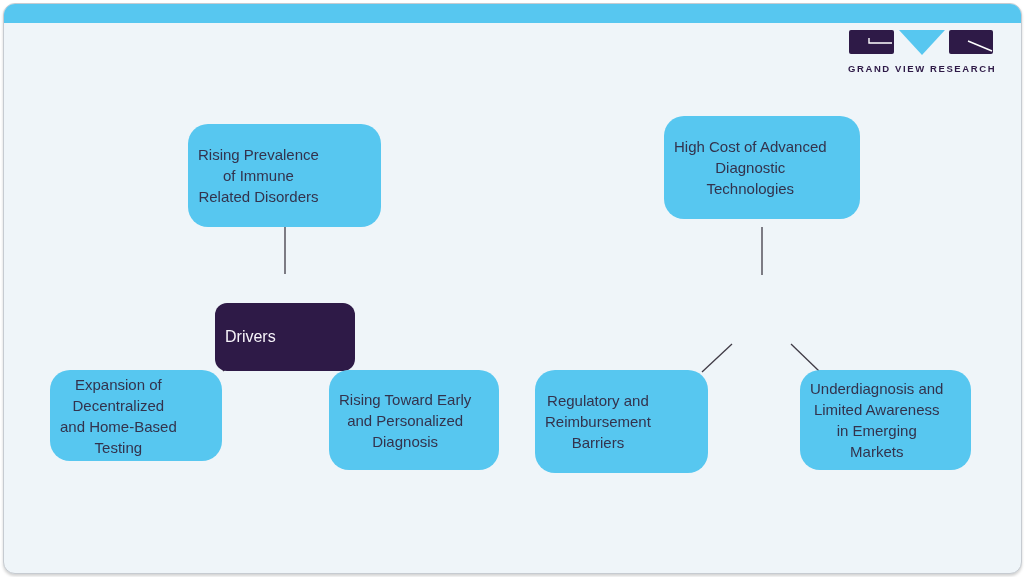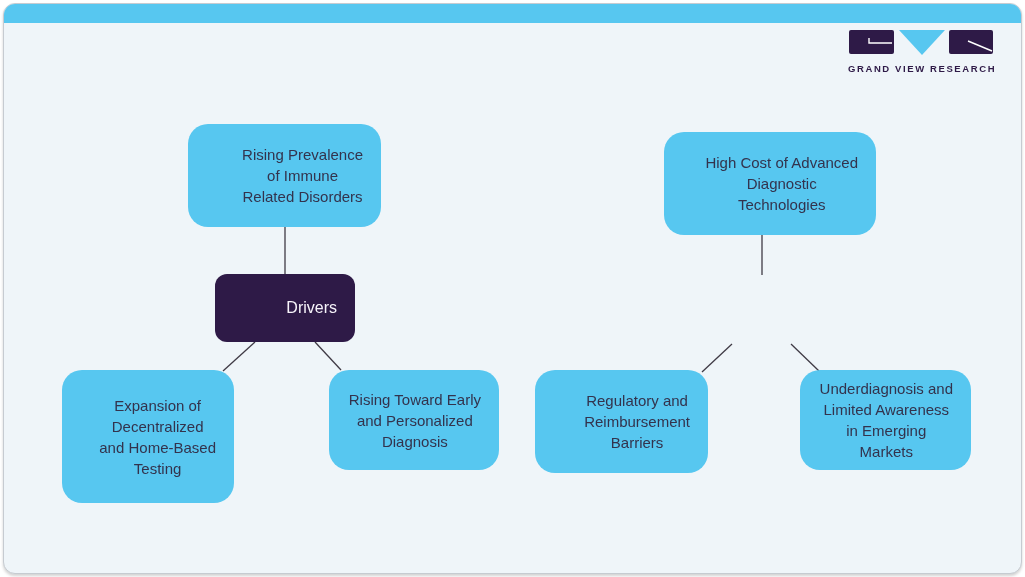--- a/index.html
+++ b/index.html
@@ -50,38 +50,39 @@
     pointer-events: none;
   }
   .connectors line {
     stroke: #3f3a45;
     stroke-width: 1.3;
   }
   .node {
     position: absolute;
     display: flex;
     align-items: center;
-    justify-content: flex-end;
+    justify-content: flex-start;
     text-align: center;
     box-sizing: border-box;
-    padding: 6px 18px;
+    padding: 6px 10px;
   }
   .node.blue {
     background: var(--accent, #57C7F0);
     border-radius: 20px;
     color: var(--text, #33334D);
     font-size: 15px;
     line-height: 21px;
   }
   .node.dark {
     background: var(--dark, #2E1A47);
     border-radius: 12px;
     color: #f7f4fa;
     font-size: 16px;
     line-height: 20px;
+    margin-top: 29px;
   }
   .node span {
     white-space: pre-line;
   }
 </style>
 </head>
 <body>
 
 <div class="card">
 
@@ -99,34 +100,34 @@
   <div class="node blue" style="left:184px; top:120px; width:193px; height:103px;">
     <span>Rising Prevalence
 of Immune
 Related Disorders</span>
   </div>
 
   <div class="node dark" style="left:211px; top:270px; width:140px; height:68px;">
     <span>Drivers</span>
   </div>
 
-  <div class="node blue" style="left:58px; top:366px; width:172px; height:133px;">
+  <div class="node blue" style="left:46px; top:366px; width:172px; height:91px;">
     <span>Expansion of
 Decentralized
 and Home-Based
 Testing</span>
   </div>
 
   <div class="node blue" style="left:325px; top:366px; width:170px; height:100px;">
     <span>Rising Toward Early
 and Personalized
 Diagnosis</span>
   </div>
 
-  <div class="node blue" style="left:660px; top:128px; width:212px; height:103px;">
+  <div class="node blue" style="left:660px; top:112px; width:196px; height:103px;">
     <span>High Cost of Advanced
 Diagnostic
 Technologies</span>
   </div>
 
 
   <div class="node blue" style="left:531px; top:366px; width:173px; height:103px;">
     <span>Regulatory and
 Reimbursement
 Barriers</span>

